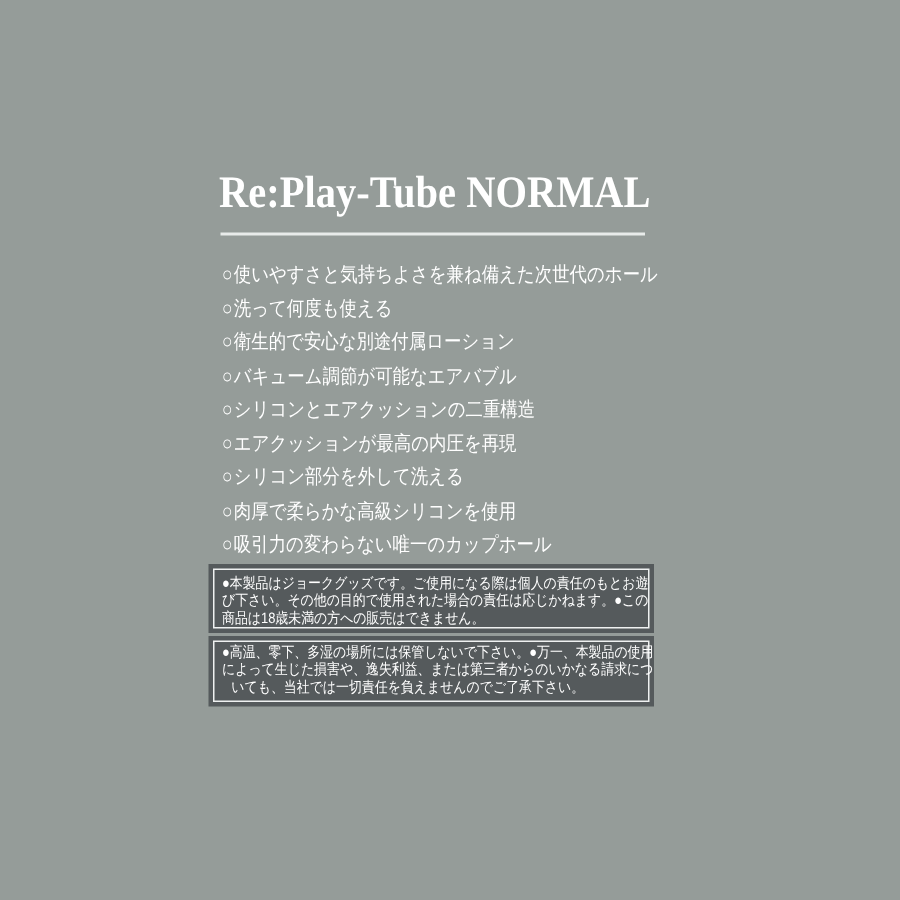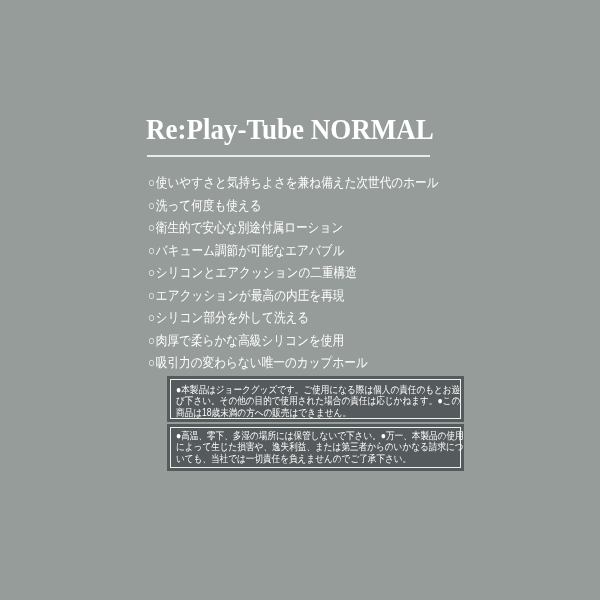--- a/index.html
+++ b/index.html
@@ -47,36 +47,35 @@
     white-space: nowrap;
     transform: scaleX(0.86);
     transform-origin: 0 50%;
   }
   .features .bullet { margin-right: 1px; }
 
   .notice {
     position: absolute; left: 139px; width: 297px;
     background: var(--notice-background);
     color: var(--text);
-    margin-left: 28px;
   }
   .notice .inner-border {
     position: absolute; top: 3px; left: 3px; right: 3px; bottom: 3px;
     border: 1px solid var(--notice-border);
     pointer-events: none;
   }
   .notice .lines { position: relative; padding: 8px 0 0 9px; }
   .notice .line {
     font-size: 10px; line-height: 11.4px;
     white-space: nowrap;
     transform: scaleX(0.86);
     transform-origin: 0 50%;
   }
   .notice-1 { top: 376px; height: 46px; }
-  .notice-2 { top: 424px; height: 47px; }
+  .notice-2 { top: 424px; height: 47px; text-align: center; }
   .notice-2 .lines { padding-top: 6px; }
 </style>
 </head>
 <body>
 
 <div class="card">
 
   <h1 class="title">Re:Play-Tube NORMAL</h1>
   <div class="rule"></div>
 

